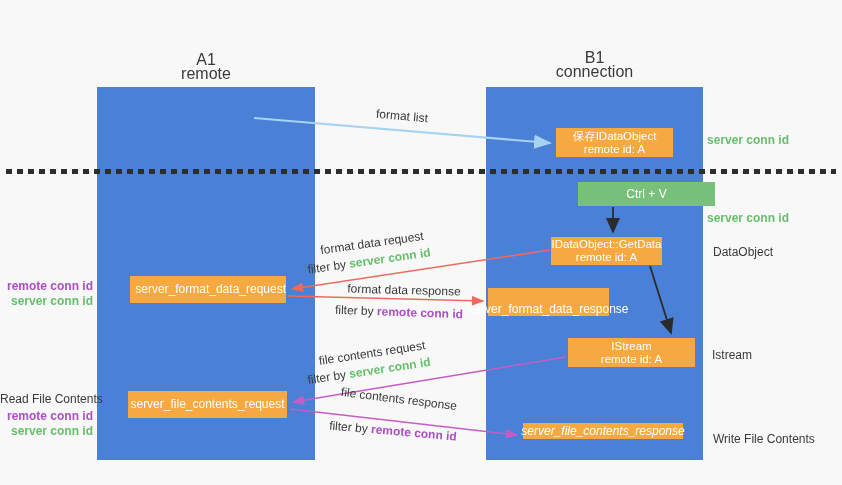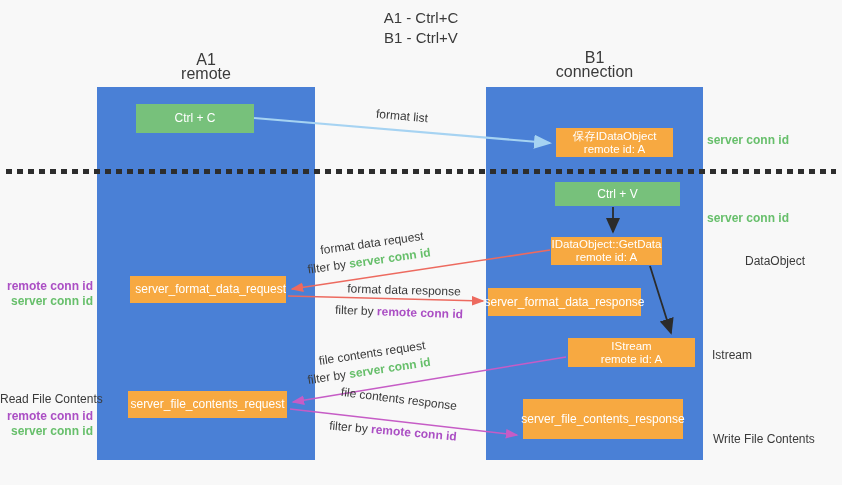--- a/index.html
+++ b/index.html
@@ -25,27 +25,27 @@
     background:repeating-linear-gradient(90deg,#2d2d2d 0 6px,transparent 6px 11px);}
 
   .node{position:absolute;z-index:4;display:flex;flex-direction:column;align-items:center;
         justify-content:center;color:#fff;font-size:12px;line-height:13px;text-align:center;}
   .node.green{background:var(--box-green);}
   .node.orange{background:var(--box-orange);}
   .node.two-line{font-size:11.5px;}
 
   .n-ctrl-c{left:136px;top:104px;width:118px;height:29px;}
   .n-save{left:556px;top:128px;width:117px;height:29px;}
-  .n-ctrl-v{left:555px;top:182px;width:125px;height:24px;}
+  .n-ctrl-v{left:578px;top:182px;width:137px;height:24px;}
   .n-getdata{left:551px;top:237px;width:111px;height:28px;}
   .n-fmt-req{left:130px;top:276px;width:156px;height:27px;align-items:flex-end;}
-  .n-fmt-resp{left:488px;top:288px;width:153px;height:28px;}
+  .n-fmt-resp{left:488px;top:288px;width:121px;height:28px;justify-content:flex-end;}
   .n-istream{left:568px;top:338px;width:127px;height:29px;}
   .n-file-req{left:128px;top:391px;width:159px;height:27px;}
-  .n-file-resp{left:523px;top:399px;width:160px;height:40px;}
+  .n-file-resp{left:523px;top:423px;width:160px;height:16px;font-style:italic;}
 
   svg.arrows{position:absolute;left:0;top:0;z-index:5;pointer-events:none;}
   .ln-blue{stroke:var(--arrow-blue);stroke-width:2;}
   .ln-black{stroke:var(--arrow-black);stroke-width:1.8;}
   .ln-red{stroke:var(--arrow-red);stroke-width:1.6;}
   .ln-magenta{stroke:var(--arrow-magenta);stroke-width:1.6;}
   .mk-blue{fill:var(--arrow-blue);} .mk-black{fill:var(--arrow-black);}
   .mk-red{fill:var(--arrow-red);} .mk-magenta{fill:var(--arrow-magenta);}
 
   .flow-label{position:absolute;z-index:6;font-size:12px;color:var(--text-dark);white-space:nowrap;
@@ -60,42 +60,35 @@
   .conn-pair .remote{color:var(--purple-id);display:block;}
   .conn-pair .server{color:var(--green-id);display:block;}
   .read-label{position:absolute;z-index:6;left:0;width:88px;text-align:right;
               font-size:12px;color:var(--text-dark);white-space:nowrap;}
 </style>
 </head>
 <body>
 
 <div class="diagram">
 
-  <div class="title">
-    <div>A1 - Ctrl+C</div>
-    <div>B1 - Ctrl+V</div>
-  </div>
 
   <div class="lane-header a1">
     <div>A1</div>
     <div>remote</div>
   </div>
   <div class="lane-header b1">
     <div>B1</div>
     <div>connection</div>
   </div>
 
   <div class="lane a1"></div>
   <div class="lane b1"></div>
 
   <div class="dashed-line"></div>
 
-  <div class="node green n-ctrl-c">
-    <span>Ctrl + C</span>
-  </div>
   <div class="node orange two-line n-save">
     <span>保存IDataObject</span>
     <span>remote id: A</span>
   </div>
   <div class="node green n-ctrl-v">
     <span>Ctrl + V</span>
   </div>
   <div class="node orange two-line n-getdata">
     <span>IDataObject::GetData</span>
     <span>remote id: A</span>
@@ -168,21 +161,21 @@
 
   <div class="flow-label" style="left:399px;top:399px;--rot:7deg">
     <span>file contents response</span>
   </div>
   <div class="flow-label" style="left:393px;top:431px;--rot:5deg">
     <span>filter by </span><span class="id-purple">remote conn id</span>
   </div>
 
   <div class="side-label green" style="left:707px;top:133px;">server conn id</div>
   <div class="side-label green" style="left:707px;top:211px;">server conn id</div>
-  <div class="side-label" style="left:713px;top:254px;margin-left:32px;">DataObject</div>
+  <div class="side-label" style="left:713px;top:245px;">DataObject</div>
   <div class="side-label" style="left:712px;top:348px;">Istream</div>
   <div class="side-label" style="left:713px;top:432px;">Write File Contents</div>
 
   <div class="conn-pair" style="top:279px;">
     <span class="remote">remote conn id</span>
     <span class="server">server conn id</span>
   </div>
   <div class="read-label" style="top:392px;">Read File Contents</div>
   <div class="conn-pair" style="top:409px;">
     <span class="remote">remote conn id</span>

